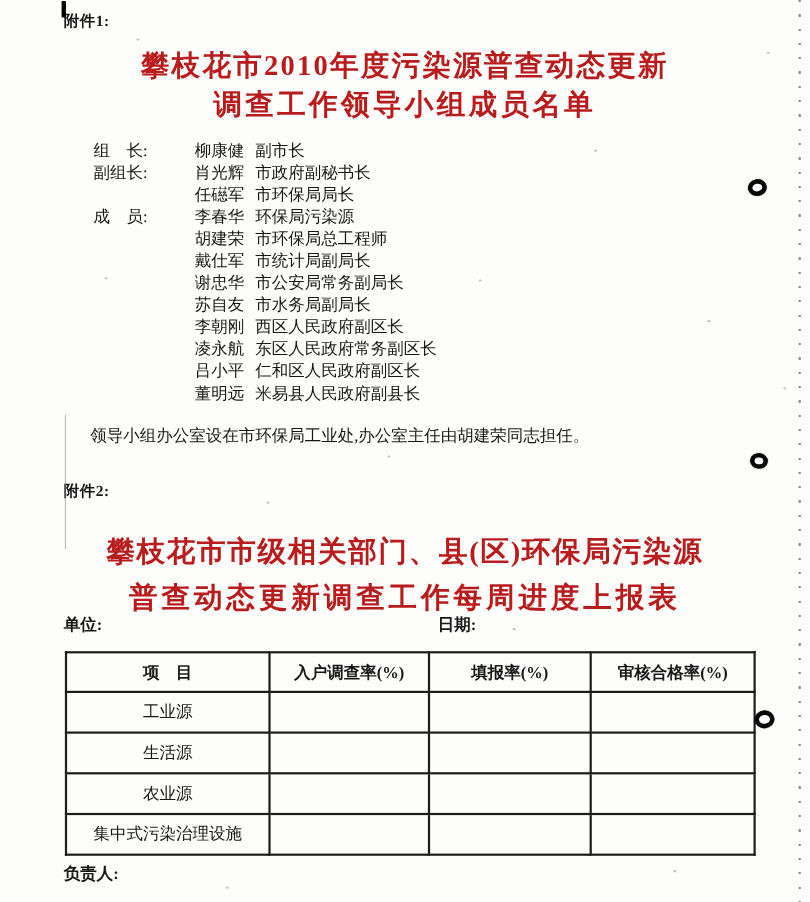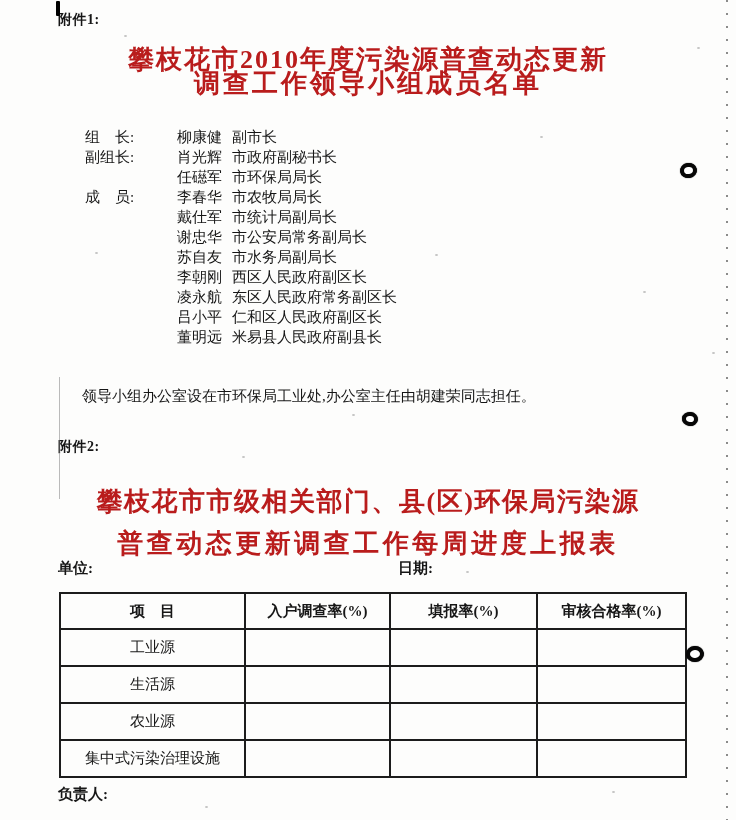--- a/index.html
+++ b/index.html
@@ -19,21 +19,21 @@
   }
   .att1 { top:11px; }
   .att2 { top:438px; }
 
   .doc-title {
     position:absolute; left:0; width:736px;
     text-align:center; font-size:26px; font-weight:bold;
     letter-spacing:2px; white-space:nowrap; color:#b91c1c;
   }
   .t1l1 { top:42px; }
-  .t1l2 { top:66px; letter-spacing:3px; }
+  .t1l2 { top:78px; letter-spacing:3px; }
   .t2l1 { top:484px; letter-spacing:1.5px; }
   .t2l2 { top:526px; letter-spacing:3.5px; }
 
   .members { position:absolute; left:85px; top:127px; }
   .member-row { display:flex; height:20.1px; align-items:center; font-size:15px; white-space:pre; }
   .m-role  { display:inline-block; width:52px; }
   .m-name  { display:inline-block; width:55px;margin-left:40px; }
   .m-title { display:inline-block; }
 
   .note {
@@ -111,21 +111,26 @@
       <span class="m-title">市政府副秘书长</span>
     </div>
     <div class="member-row">
       <span class="m-role"></span>
       <span class="m-name">任礠军</span>
       <span class="m-title">市环保局局长</span>
     </div>
     <div class="member-row">
       <span class="m-role">成　员:</span>
       <span class="m-name">李春华</span>
-      <span class="m-title">市农牧局局长</span>
+      <span class="m-title">环保局污染源</span>
+    </div>
+    <div class="member-row">
+      <span class="m-role"></span>
+      <span class="m-name">胡建荣</span>
+      <span class="m-title">市环保局总工程师</span>
     </div>
     <div class="member-row">
       <span class="m-role"></span>
       <span class="m-name">戴仕军</span>
       <span class="m-title">市统计局副局长</span>
     </div>
     <div class="member-row">
       <span class="m-role"></span>
       <span class="m-name">谢忠华</span>
       <span class="m-title">市公安局常务副局长</span>

